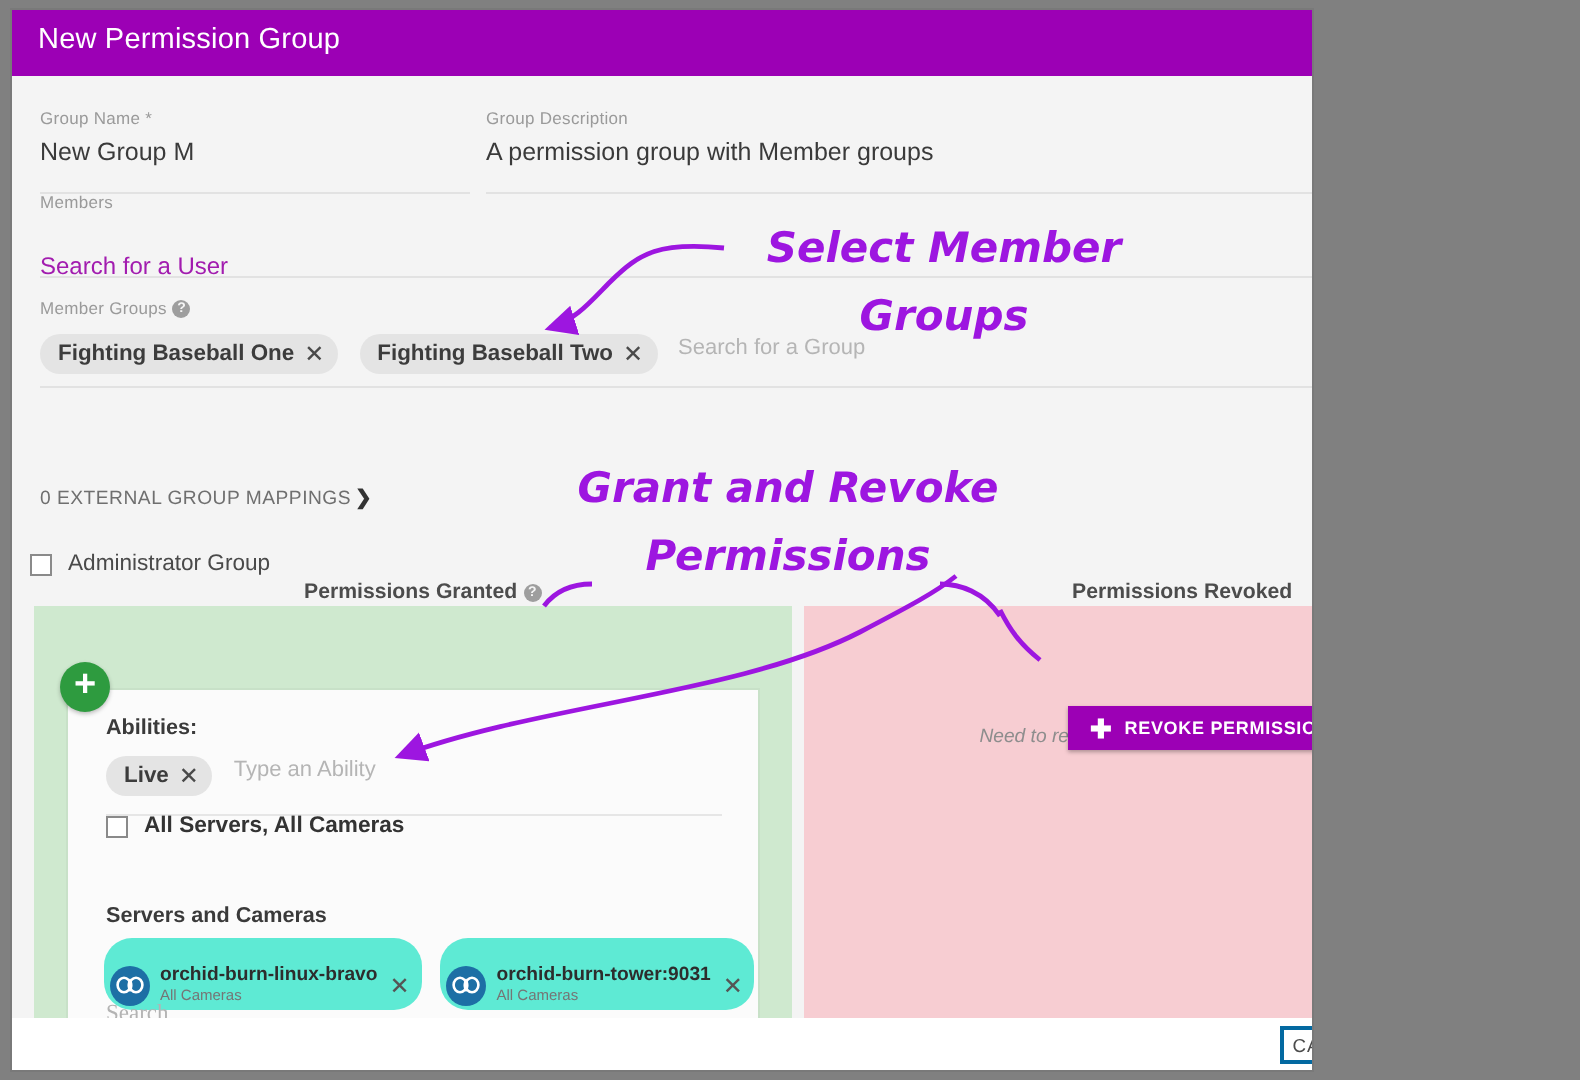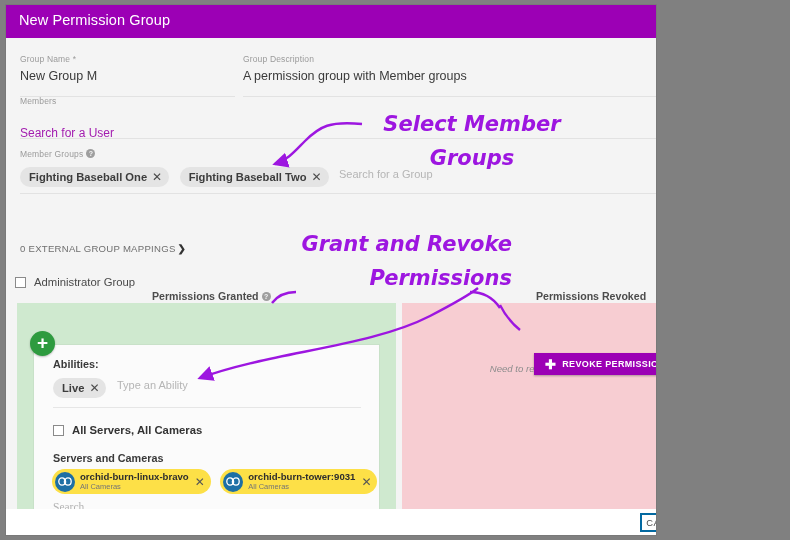--- a/index.html
+++ b/index.html
@@ -109,22 +109,22 @@
     cursor:pointer;z-index:4;
   }
   .card-label{
     position:absolute;font-size:10.8px;font-weight:bold;color:#3a3a3a;
   }
   .card-rule{position:absolute;height:1px;background:#e6e6e6;}
   .card-ph{position:absolute;font-size:11.5px;color:#b3b3b3;}
 
   
   .svchip{
-    display:inline-flex;align-items:center;background:#fde047;border-radius:14px;
-    height:25px;padding:0 6px 0 3px;margin-right:5px;
+    display:inline-flex;align-items:center;background:#5eead4;border-radius:14px;
+    height:25px;padding:11px 6px 0 3px;margin-right:5px;
   }
   .sv-ic{
     width:20px;height:20px;border-radius:50%;background:#1d6fa5;
     margin-right:5px;flex:0 0 auto;position:relative;
   }
   .sv-ic svg{position:absolute;left:2px;top:2px;}
   .sv-tx{line-height:1.02;}
   .sv-n{font-size:9.6px;font-weight:bold;color:#2d2d2d;display:block;}
   .sv-s{font-size:7.5px;color:#757575;display:block;margin-top:1px;}
   .sv-x{margin-left:6px;font-size:12px;color:#555;cursor:pointer;}
@@ -240,21 +240,21 @@
 
         <div style="position:absolute;left:19px;top:33px;white-space:nowrap;">
           <span class="chip">
             <span>Live</span>
             <span class="x">✕</span>
           </span>
           <span class="chip-inline-ph">Type an Ability</span>
         </div>
         <div class="card-rule" style="left:19px;top:62px;width:308px;"></div>
 
-        <div class="cbrow" style="left:19px;top:79px;">
+        <div class="cbrow" style="left:19px;top:62px;">
           <span class="cbox"></span>
           <span class="cblabel bold">All Servers, All Cameras</span>
         </div>
 
         <div class="card-label" style="left:19px;top:107px;">Servers and Cameras</div>
 
         <div style="position:absolute;left:18px;top:124px;white-space:nowrap;">
           <span class="svchip">
             <span class="sv-ic">
               <svg width="16" height="16" viewBox="0 0 16 16" aria-hidden="true">
@@ -311,16 +311,16 @@
     </defs>
     <path d="M362,124 C330,121 320,126 305,141 C296,150 288,160 275,164" fill="none" stroke="#9d16e0" stroke-width="2.4" marker-end="url(#ah)"></path>
     <path d="M478,288 C468,296 455,303 430,316 C370,347 270,352 200,378" fill="none" stroke="#9d16e0" stroke-width="2.4" marker-end="url(#ah)"></path>
     <path d="M296,292 C286,292 278,295 272,303" fill="none" stroke="#9d16e0" stroke-width="2.4"></path>
     <path d="M470,292 C480,292 492,296 500,308" fill="none" stroke="#9d16e0" stroke-width="2.4"></path>
     <path d="M500,305 C505,315 510,322 520,330" fill="none" stroke="#9d16e0" stroke-width="2.4"></path>
   </svg>
 
   <div class="anno" style="left:372px;top:108px;width:200px;">Select Member
 Groups</div>
-  <div class="anno" style="left:276px;top:228px;width:236px;text-align:right;">Grant and Revoke
+  <div class="anno" style="left:276px;top:228px;width:236px;">Grant and Revoke
 Permissions</div>
 
 </div>
 
 </body></html>

